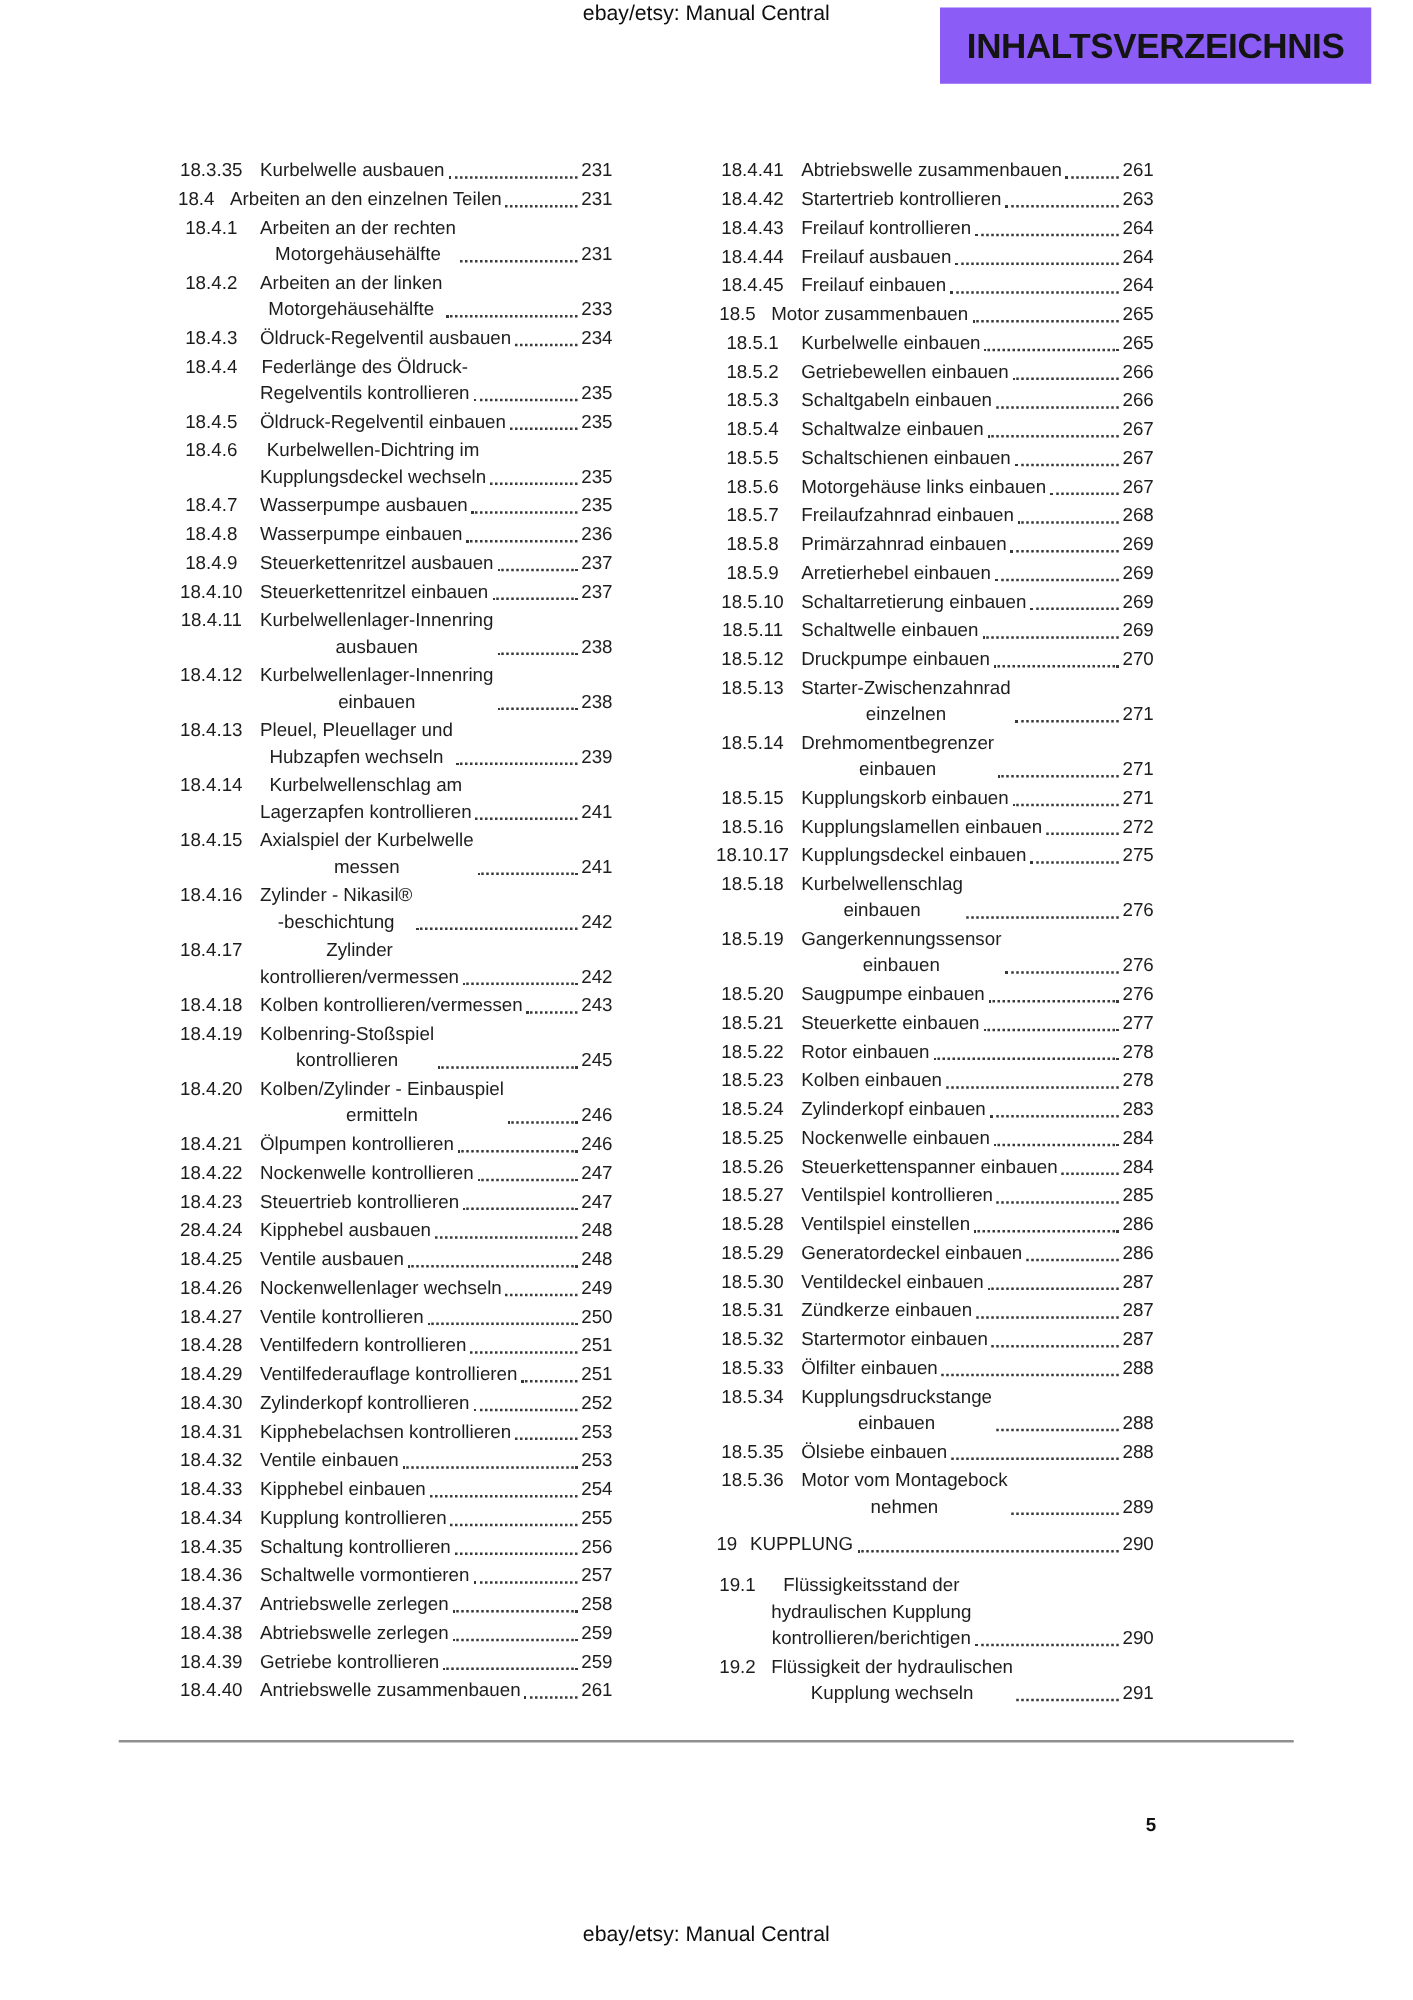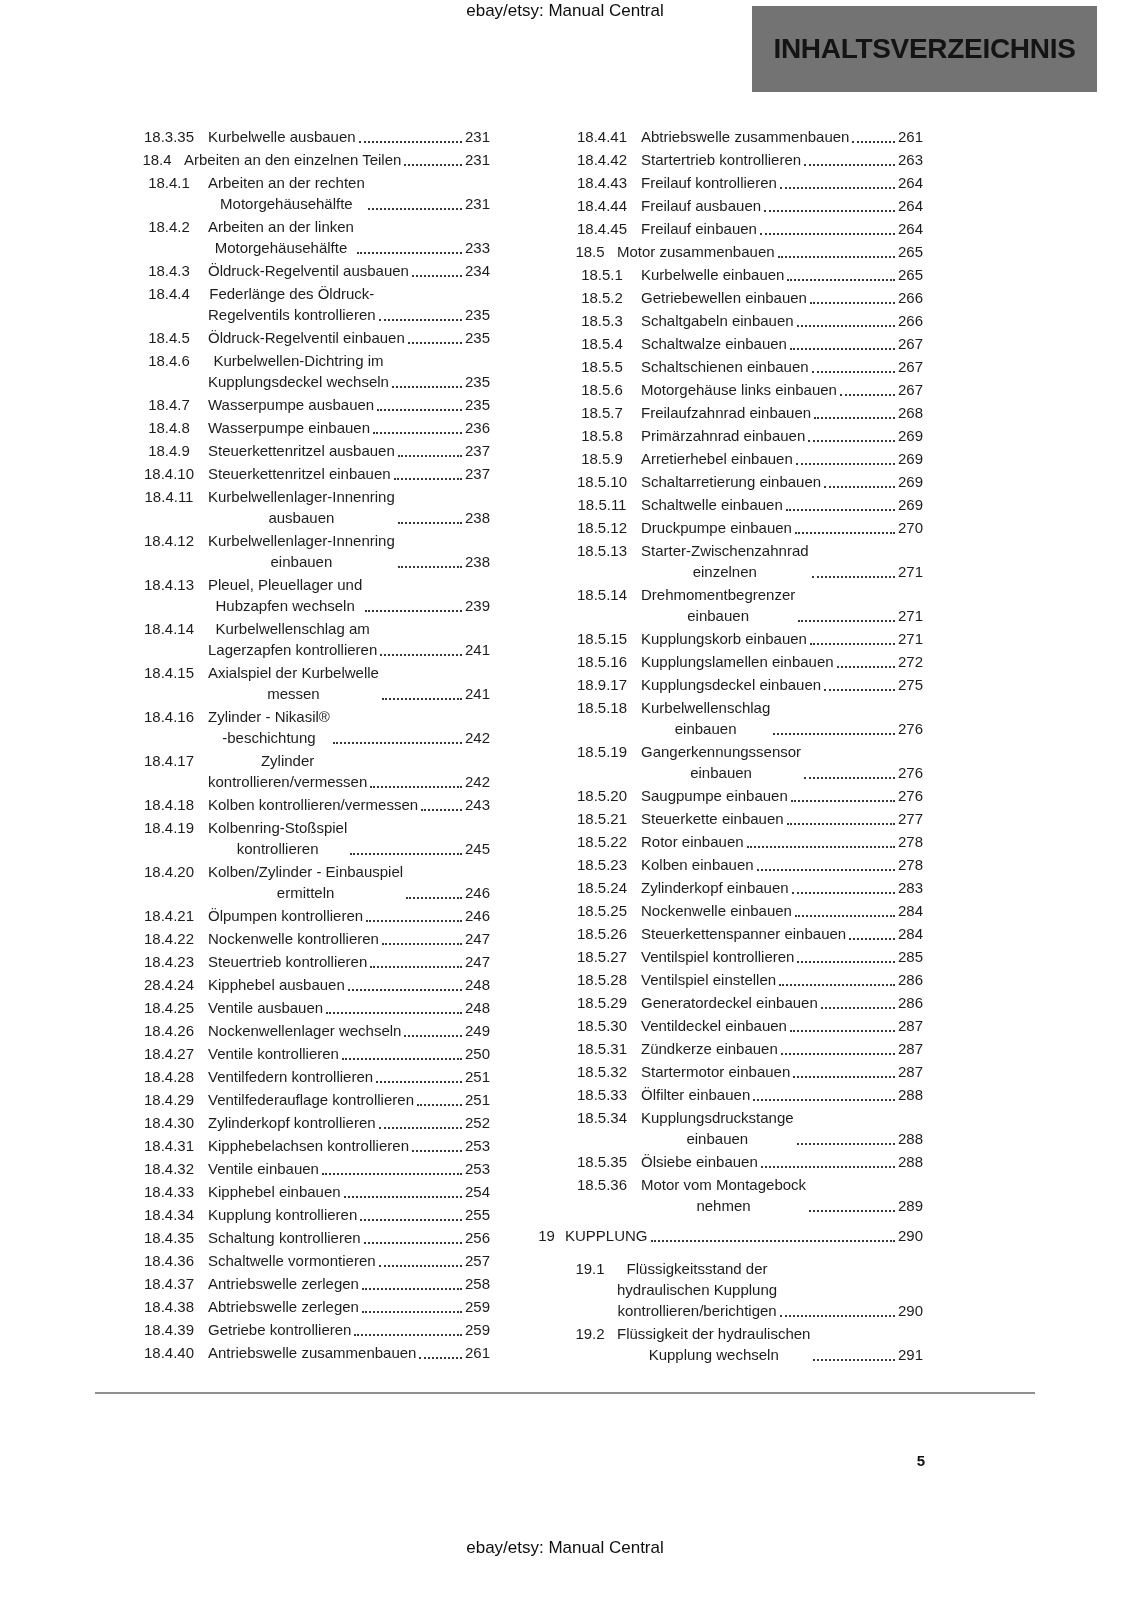--- a/index.html
+++ b/index.html
@@ -18,22 +18,22 @@
     position: absolute;
     top: 1px; left: 0;
     width: 100%;
     text-align: center;
     font-size: 17px;
     color: #0e0e0e;
   }
   .heading-box {
     position: absolute;
     top: 6px; right: 33px;
-    width: 345px; height: 86px;
-    background: #737373;
+    width: 345px; height: 61px;
+    background: #8b5cf6;
     display: flex;
     align-items: center;
     justify-content: center;
   }
   .heading-text {
     font-size: 28px;
     font-weight: 700;
     color: #141414;
     letter-spacing: -0.3px;
   }
@@ -48,21 +48,21 @@
   .toc-entry {
     display: flex;
     align-items: flex-start;
     font-size: 15px;
     line-height: 21px;
     margin-bottom: 2px;
   }
   .toc-num { flex: 0 0 auto; width: 78px; }
   .lvl2 .toc-num { width: 54px; }
   .lvl1 { margin-left: -35px; margin-top: 9px; margin-bottom: 12px; }
-  .lvl1 .toc-num { width: 37px; }
+  .lvl1 .toc-num { width: 37px; margin-left: 35px; }
   .toc-body { flex: 1 1 auto; display: flex; align-items: flex-end; min-width: 0; }
   .toc-title { white-space: pre-line; }
   .toc-leader {
     flex: 1 1 auto;
     min-width: 12px;
     border-bottom: 2px dotted #3a3a3a;
     margin: 0 3px 4px 3px;
   }
   .toc-page { flex: 0 0 auto; }
   .footer-rule {
@@ -623,21 +623,21 @@
         </div>
         <div class="toc-entry lvl3">
           <span class="toc-num">18.5.16</span>
           <span class="toc-body">
             <span class="toc-title">Kupplungslamellen einbauen</span>
             <span class="toc-leader"></span>
             <span class="toc-page">272</span>
           </span>
         </div>
         <div class="toc-entry lvl3">
-          <span class="toc-num">18.9.17</span>
+          <span class="toc-num">18.10.17</span>
           <span class="toc-body">
             <span class="toc-title">Kupplungsdeckel einbauen</span>
             <span class="toc-leader"></span>
             <span class="toc-page">275</span>
           </span>
         </div>
         <div class="toc-entry lvl3">
           <span class="toc-num">18.5.18</span>
           <span class="toc-body">
             <span class="toc-title">Kurbelwellenschlag

